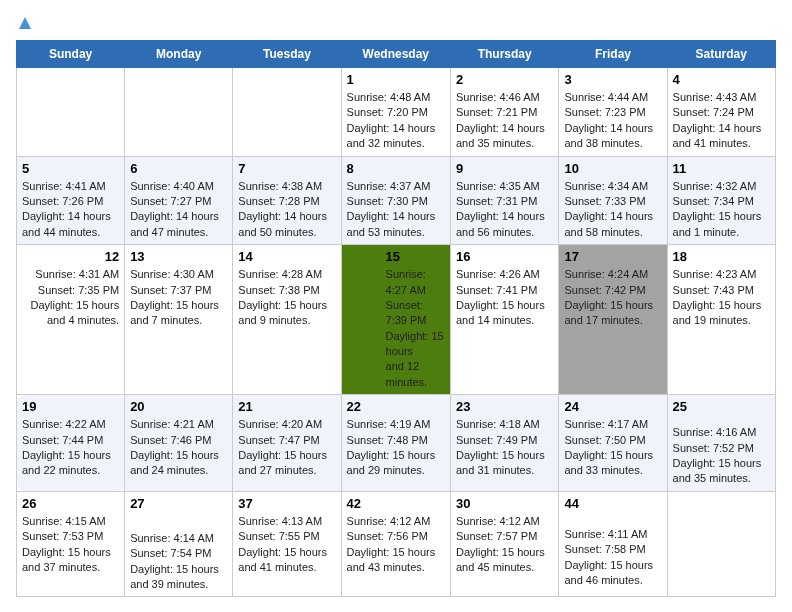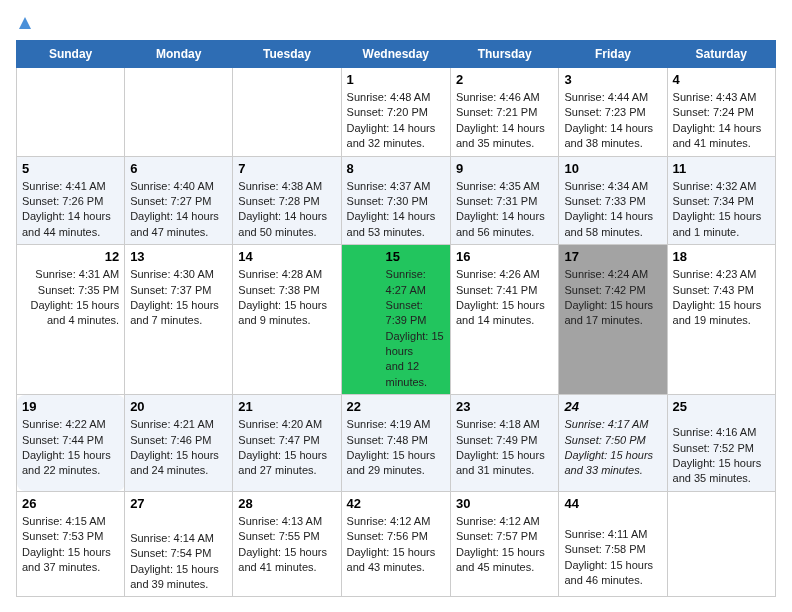--- a/index.html
+++ b/index.html
@@ -227,21 +227,21 @@
 Daylight: 15 hours
 and 7 minutes.</div>
         </td>
         <td style="background-color: rgb(255, 255, 255);">
           <span class="day-number">14</span>
           <div class="day-info" style="white-space: pre-line;">Sunrise: 4:28 AM
 Sunset: 7:38 PM
 Daylight: 15 hours
 and 9 minutes.</div>
         </td>
-        <td style="background-color: #22c55e; padding-left: 44px;">
+        <td style="background-color: #4d7c0f; padding-left: 44px;">
           <span class="day-number">15</span>
           <div class="day-info" style="white-space: pre-line;">Sunrise: 4:27 AM
 Sunset: 7:39 PM
 Daylight: 15 hours
 and 12 minutes.</div>
         </td>
         <td style="background-color: rgb(255, 255, 255);">
           <span class="day-number">16</span>
           <div class="day-info" style="white-space: pre-line;">Sunrise: 4:26 AM
 Sunset: 7:41 PM
@@ -292,21 +292,21 @@
 Daylight: 15 hours
 and 29 minutes.</div>
         </td>
         <td style="background-color: rgb(240, 244, 250);">
           <span class="day-number">23</span>
           <div class="day-info" style="white-space: pre-line;">Sunrise: 4:18 AM
 Sunset: 7:49 PM
 Daylight: 15 hours
 and 31 minutes.</div>
         </td>
-        <td style="background-color: rgb(240, 244, 250); font-style: italic;">
+        <td style="background-color: rgb(240, 244, 250);">
           <span class="day-number">24</span>
           <div class="day-info" style="white-space: pre-line;">Sunrise: 4:17 AM
 Sunset: 7:50 PM
 Daylight: 15 hours
 and 33 minutes.</div>
         </td>
         <td style="background-color: rgb(240, 244, 250);">
           <span class="day-number">25</span>
           <div class="day-info" style="white-space: pre-line; margin-top: 11px;">Sunrise: 4:16 AM
 Sunset: 7:52 PM
@@ -323,21 +323,21 @@
 and 37 minutes.</div>
         </td>
         <td style="background-color: rgb(255, 255, 255);">
           <span class="day-number">27</span>
           <div class="day-info" style="white-space: pre-line; margin-top: 20px;">Sunrise: 4:14 AM
 Sunset: 7:54 PM
 Daylight: 15 hours
 and 39 minutes.</div>
         </td>
         <td style="background-color: rgb(255, 255, 255);">
-          <span class="day-number">28</span>
+          <span class="day-number">37</span>
           <div class="day-info" style="white-space: pre-line;">Sunrise: 4:13 AM
 Sunset: 7:55 PM
 Daylight: 15 hours
 and 41 minutes.</div>
         </td>
         <td style="background-color: rgb(255, 255, 255);">
           <span class="day-number">42</span>
           <div class="day-info" style="white-space: pre-line;">Sunrise: 4:12 AM
 Sunset: 7:56 PM
 Daylight: 15 hours

